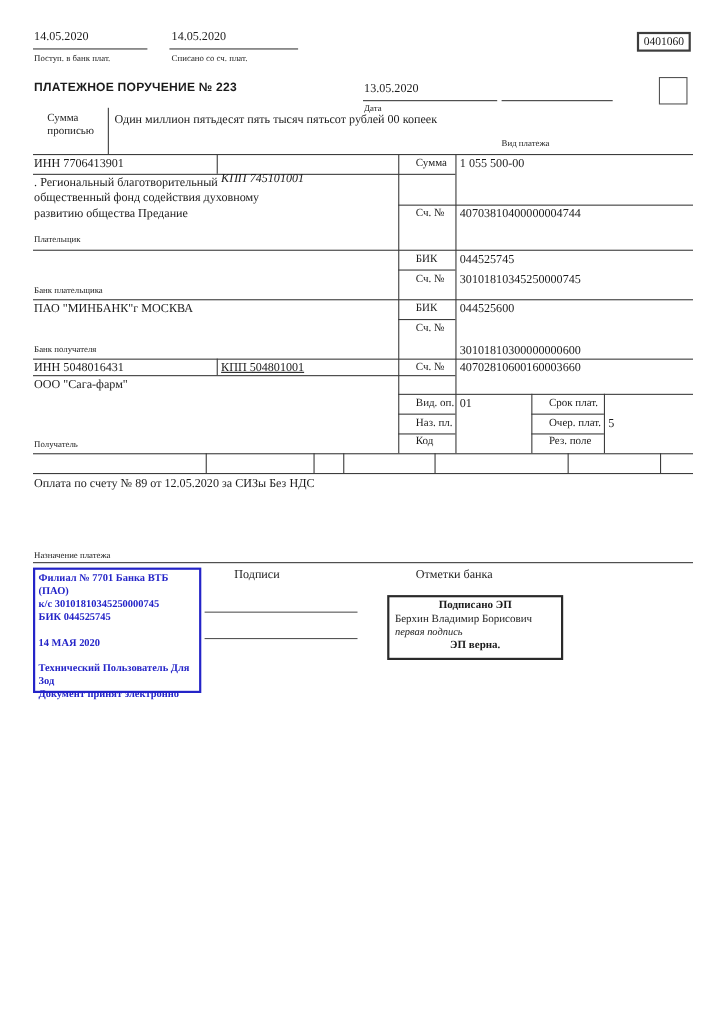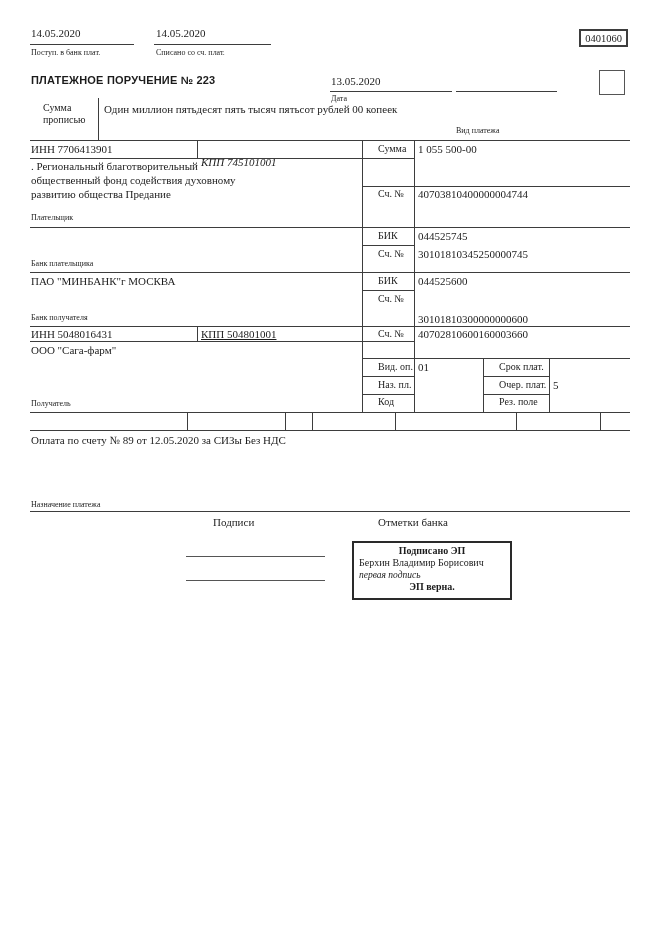--- a/index.html
+++ b/index.html
@@ -144,20 +144,29 @@
   <div class="abs t11" style="left:553px;top:379px;">5</div>
   <div class="abs t10" style="left:487px;top:396px;">Рез. поле</div>
 
   <div class="abs t11" style="left:31px;top:434px;">Оплата по счету № 89 от 12.05.2020 за СИЗы Без НДС</div>
   <div class="abs t8" style="left:31px;top:500px;">Назначение платежа</div>
   <div class="hl" style="left:30px;top:511px;width:600px;"></div>
 
   <div class="abs t11" style="left:213px;top:516px;">Подписи</div>
   <div class="abs t11" style="left:378px;top:516px;">Отметки банка</div>
 
+  <div class="stamp">
+    <p>Филиал № 7701 Банка ВТБ (ПАО)</p>
+    <p>к/с 30101810345250000745</p>
+    <p>БИК 044525745</p>
+    <p class="gap1">14 МАЯ 2020</p>
+    <p class="gap2">Технический Пользователь Для</p>
+    <p>Зод</p>
+    <p>Документ принят электронно</p>
+  </div>
 
   <div class="sig-line" style="left:186px;top:556px;width:139px;"></div>
   <div class="sig-line" style="left:186px;top:580px;width:139px;"></div>
 
   <div class="esign">
     <div class="c b">Подписано ЭП</div>
     <div>Берхин Владимир Борисович</div>
     <div class="i">первая подпись</div>
     <div class="c b">ЭП верна.</div>
   </div>

